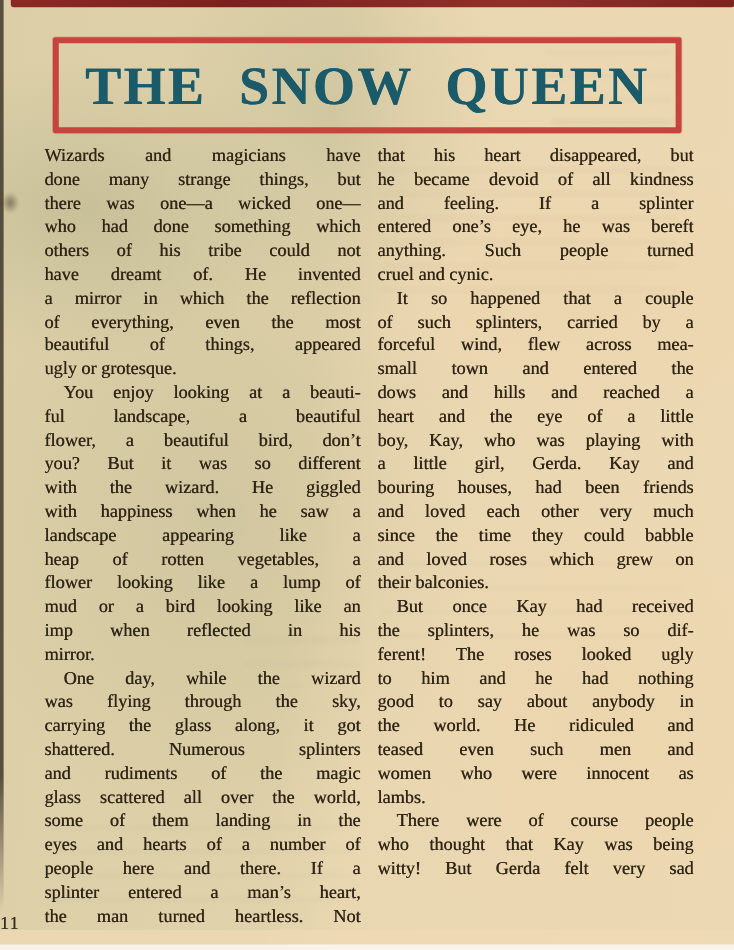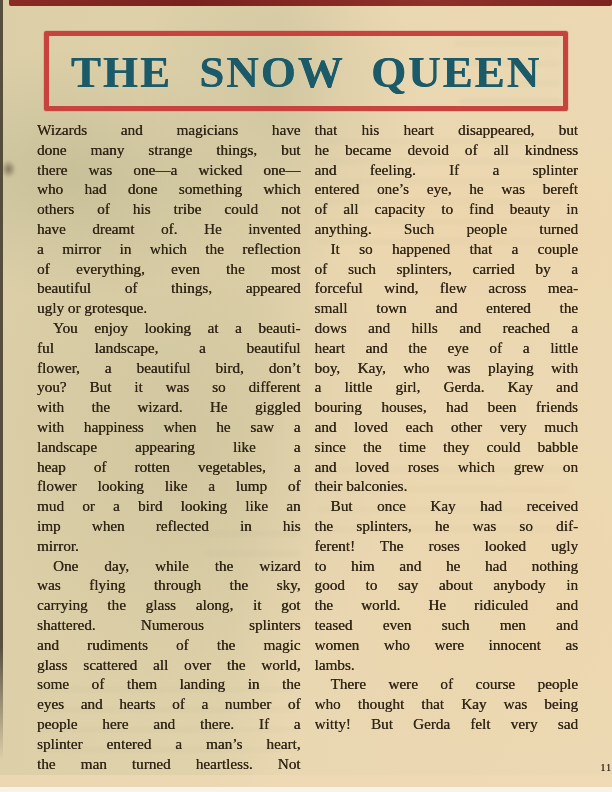--- a/index.html
+++ b/index.html
@@ -68,22 +68,22 @@
   }
   .col{flex:1;min-width:0;}
   .line{
     font-size:15.2px;line-height:19.8px;height:19.8px;overflow:hidden;
     color:#2f2415;text-align:justify;text-align-last:justify;
     text-shadow:0.3px 0 0 rgba(47,36,21,0.85);
   }
   .line.end{text-align-last:left;}
   .line.indent{text-indent:16px;}
   .pagenum{
-    position:absolute;left:0;right:0;top:762px;text-align:right;
-    font-size:10px;color:#3a2f20;letter-spacing:1px;
+    position:absolute;left:0;right:0;top:762px;text-align:left;
+    font-size:15px;color:#3a2f20;letter-spacing:1px;
     text-shadow:0.3px 0 0 rgba(58,47,32,0.8);
   }
 </style>
 </head>
 <body>
 
 <div class="page">
   <div class="top-strip"></div>
   <div class="left-edge"></div>
   <div class="edge-smudge"></div>
@@ -133,22 +133,22 @@
         <div class="line">eyes and hearts of a number of</div>
         <div class="line">people here and there. If a</div>
         <div class="line">splinter entered a man’s heart,</div>
         <div class="line">the man turned heartless. Not</div>
       </div>
     <div class="col">
         <div class="line">that his heart disappeared, but</div>
         <div class="line">he became devoid of all kindness</div>
         <div class="line">and feeling. If a splinter</div>
         <div class="line">entered one’s eye, he was bereft</div>
-        <div class="line">of all capacity to find beauty in</div>
         <div class="line">anything. Such people turned</div>
+        <div class="line end">cruel and cynic.</div>
         <div class="line indent">It so happened that a couple</div>
         <div class="line">of such splinters, carried by a</div>
         <div class="line">forceful wind, flew across mea-</div>
         <div class="line">small town and entered the</div>
         <div class="line">dows and hills and reached a</div>
         <div class="line">heart and the eye of a little</div>
         <div class="line">boy, Kay, who was playing with</div>
         <div class="line">a little girl, Gerda. Kay and</div>
         <div class="line">bouring houses, had been friends</div>
         <div class="line">and loved each other very much</div>

